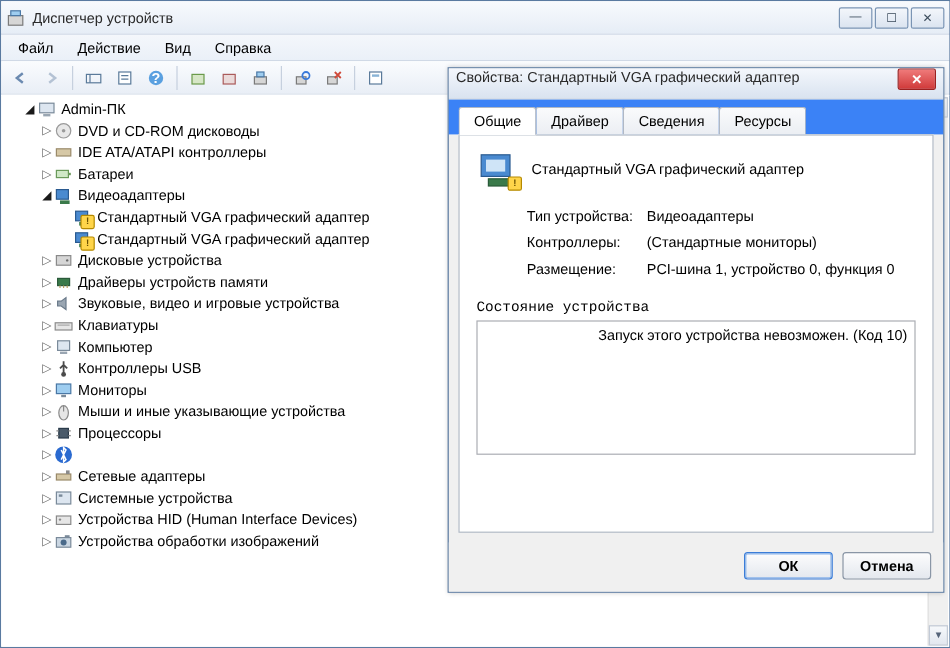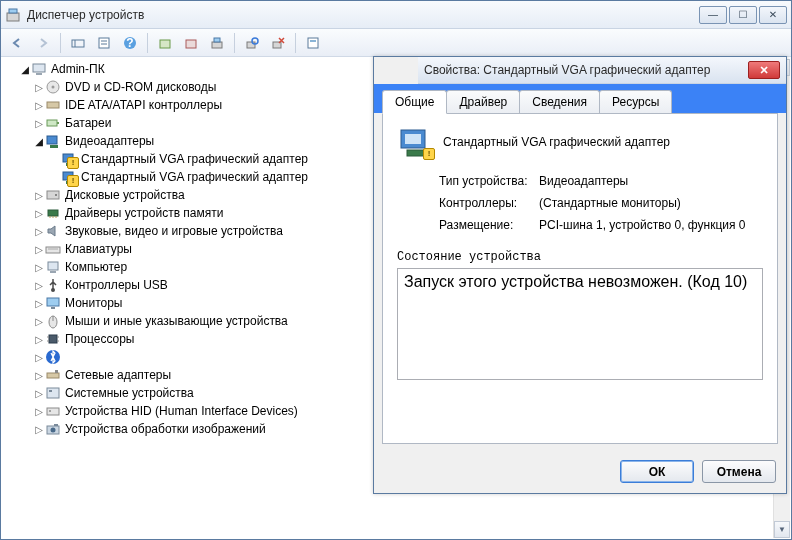--- a/index.html
+++ b/index.html
@@ -26,34 +26,34 @@
 .tree-arrow { width: 12px; text-align: center; color: #6a6a6a; font-size: 10px; }
 .tree-arrow.open { color: #1a1a1a; }
 .tree-icon { width: 16px; height: 16px; margin-right: 4px; display: flex; align-items: center; justify-content: center; }
 .indent1 { padding-left: 14px; }
 .indent2 { padding-left: 28px; }
 .indent3 { padding-left: 56px; }
 .warn-badge { position: relative; }
 .warn-badge::after { content: "!"; position: absolute; right: -2px; bottom: -2px; width: 10px; height: 10px; background: #ffd54a; border: 1px solid #b58900; border-radius: 2px; font-size: 8px; font-weight: bold; color: #6b5100; text-align: center; line-height: 9px; }
 
 .dialog { position: absolute; left: 373px; top: 56px; width: 414px; height: 438px; border: 1px solid #5a7aa0; background: #f0f0f0; box-shadow: 0 0 4px rgba(0,0,0,.2); display: flex; flex-direction: column; }
-.dlg-titlebar { height: 26px; background: linear-gradient(#f4f7fc,#d9e3f0); display: flex; align-items: center; padding: 13px 6px; border-bottom: 1px solid #c9d4e3; margin-left: 44px; }
+.dlg-titlebar { height: 26px; background: linear-gradient(#f4f7fc,#d9e3f0); display: flex; padding: 0 6px; border-bottom: 1px solid #c9d4e3; }
 .dlg-title { flex: 1; color: #2a2a2a; }
 .dlg-close { width: 32px; height: 18px; background: linear-gradient(#ef7a7a,#d03a3a); border: 1px solid #9c2020; border-radius: 2px; color: #fff; display: flex; align-items: center; justify-content: center; font-size: 11px; font-weight: bold; }
 
 .tabstrip { display: flex; padding: 6px 8px 0 8px; background: #3b82f6; }
 .tab { padding: 4px 12px; border: 1px solid #b0b8c4; border-bottom: none; background: linear-gradient(#fafbfc,#ebeef3); margin-right: -1px; border-radius: 3px 3px 0 0; cursor: default; position: relative; }
 .tab.active { background: #fff; z-index: 2; border-bottom: 1px solid #fff; margin-bottom: -1px; }
 
 .tab-body { flex: 1; margin: 0 8px 8px 8px; background: #fff; border: 1px solid #b0b8c4; padding: 12px 14px; display: flex; flex-direction: column; }
 .dev-header { display: flex; align-items: center; gap: 10px; margin-bottom: 16px; }
 .dev-icon-big { width: 36px; height: 32px; }
 .info-grid { display: grid; grid-template-columns: 100px 1fr; row-gap: 8px; margin-left: 42px; margin-bottom: 18px; }
 .fieldset-label { margin-bottom: 4px; font-family: Liberation Mono, monospace; }
-.status-box { width: 100%; height: 112px; border: 1px solid #abadb3; background: #fff; padding: 4px 6px; overflow-y: scroll; resize: none; font-family: inherit; font-size: 16px; }
+.status-box { width: 100%; height: 112px; border: 1px solid #abadb3; background: #fff; padding: 4px 6px; overflow-y: scroll; resize: none; font-family: inherit; font-size: 12px; text-align: right; }
 
 .dlg-buttons { display: flex; justify-content: flex-end; gap: 8px; padding: 8px 10px 10px; background: #f0f0f0; font-weight: bold; }
 .btn { min-width: 74px; height: 23px; border: 1px solid #8a96a6; border-radius: 3px; background: linear-gradient(#fcfcfd,#e4e8ee); display: flex; align-items: center; justify-content: center; cursor: default; }
 .btn.primary { border-color: #3b7dd8; box-shadow: inset 0 0 0 1px #8ab4ea; }
 
 .scrollbar-v { position: absolute; right: 1px; top: 1px; bottom: 1px; width: 17px; background: #f0f0f0; border-left: 1px solid #e0e0e0; }
 .scroll-arrow { height: 17px; background: linear-gradient(#f6f8fb,#e2e7ef); border: 1px solid #c2cad6; margin: 0; display: flex; align-items: center; justify-content: center; font-size: 8px; color: #56657a; }
 .scroll-arrow.bottom { position: absolute; bottom: 0; left: 0; right: 0; }
 
 svg { display: block; }
@@ -70,20 +70,26 @@
         </svg>
     </span>
     <span class="title-text">Диспетчер устройств</span>
     <div class="win-btns">
       <div class="win-btn">—</div>
       <div class="win-btn">☐</div>
       <div class="win-btn">✕</div>
     </div>
   </div>
 
+  <div class="menubar">
+    <div class="menu-item">Файл</div>
+    <div class="menu-item">Действие</div>
+    <div class="menu-item">Вид</div>
+    <div class="menu-item">Справка</div>
+  </div>
 
   <div class="toolbar">
     <div class="tb-btn">
         <svg width="14" height="14">
           <path d="M9 3 L4 7 L9 11" fill="none" stroke="#6b8ab0" stroke-width="2"></path>
         </svg>
       </div>
     <div class="tb-btn">
         <svg width="14" height="14">
           <path d="M5 3 L10 7 L5 11" fill="none" stroke="#b4c2d4" stroke-width="2"></path>

